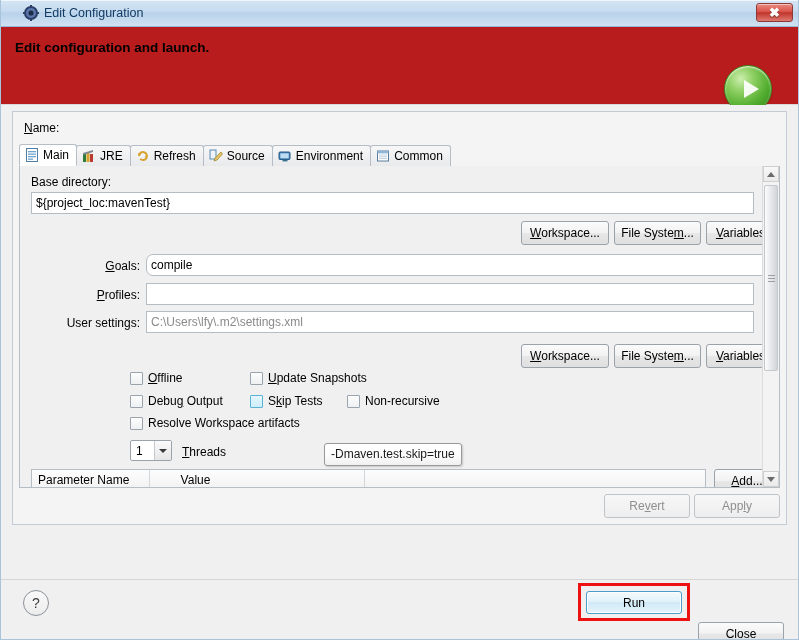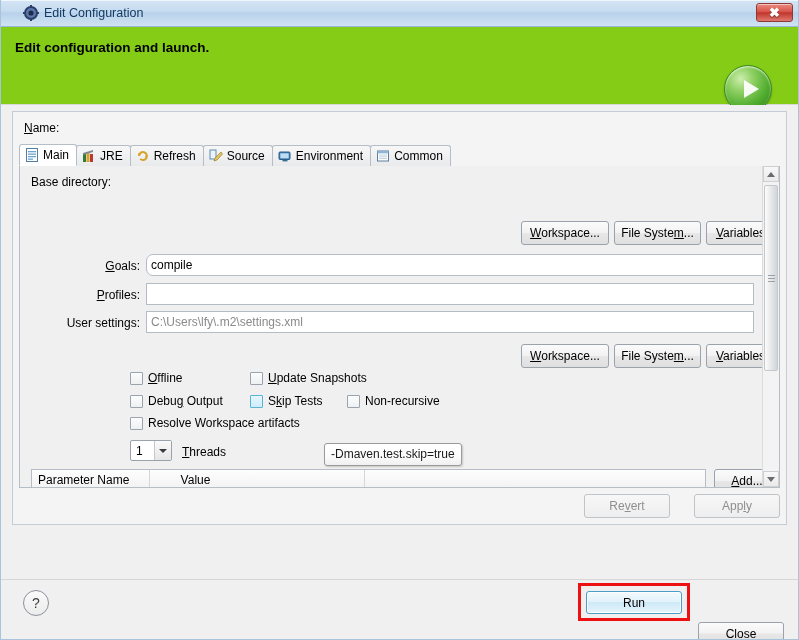--- a/index.html
+++ b/index.html
@@ -79,21 +79,21 @@
     font-size: 13px;
     font-weight: bold;
     line-height: 1;
     text-shadow: 0 1px 1px rgba(0,0,0,0.45);
   }
 
   
   #header {
     position: relative;
     height: 78px;
-    background: #84cc16;
+    background: #b91c1c;
     border-bottom: 1px solid #d9d9d9;
     box-sizing: border-box;
   }
   #header-title {
     position: absolute;
     left: 14px;
     top: 13px;
     font-size: 13.5px;
     font-weight: bold;
     color: #000000;
@@ -378,21 +378,21 @@
   .grip i { display:block; height:1px; background:#9aa0a6; margin:2px 0; }
 
   
   #revert-apply {
     position: absolute;
     left: 0; right: 6px; bottom: 4px;
     height: 28px;
     display: flex;
     justify-content: flex-end;
     align-items: center;
-    gap: 24px;
+    gap: 4px;
   }
   #help-btn {
     position: absolute;
     left: 22px; top: 11px;
     width: 24px; height: 24px;
     border-radius: 50%;
     border: 1px solid #8b9199;
     background: linear-gradient(to bottom,#fafafa,#ececec);
     display: flex; align-items: center; justify-content: center;
     font-size: 14px;
@@ -542,20 +542,21 @@
           </span>
           <span>Common</span>
         </div>
       </div>
 
       <div id="tabpanel">
         <div id="scroll-inner">
 
           <div class="lbl" style="left:11px; top:9px;">Base directory:</div>
 
+          <input class="textfield" type="text" style="position: absolute; left: 11px; top: 26px; width: 723px;" value="${project_loc:mavenTest}">
 
           <div class="btn" style="position:absolute;left:501px;top:55px;width:88px;">
               <span><u>W</u>orkspace...</span>
             </div>
           <div class="btn" style="position:absolute;left:594px;top:55px;width:87px;">
               <span>File Syste<u>m</u>...</span>
             </div>
           <div class="btn" style="position:absolute;left:686px;top:55px;width:79px;">
               <span><u>V</u>ariables...</span>
             </div>

